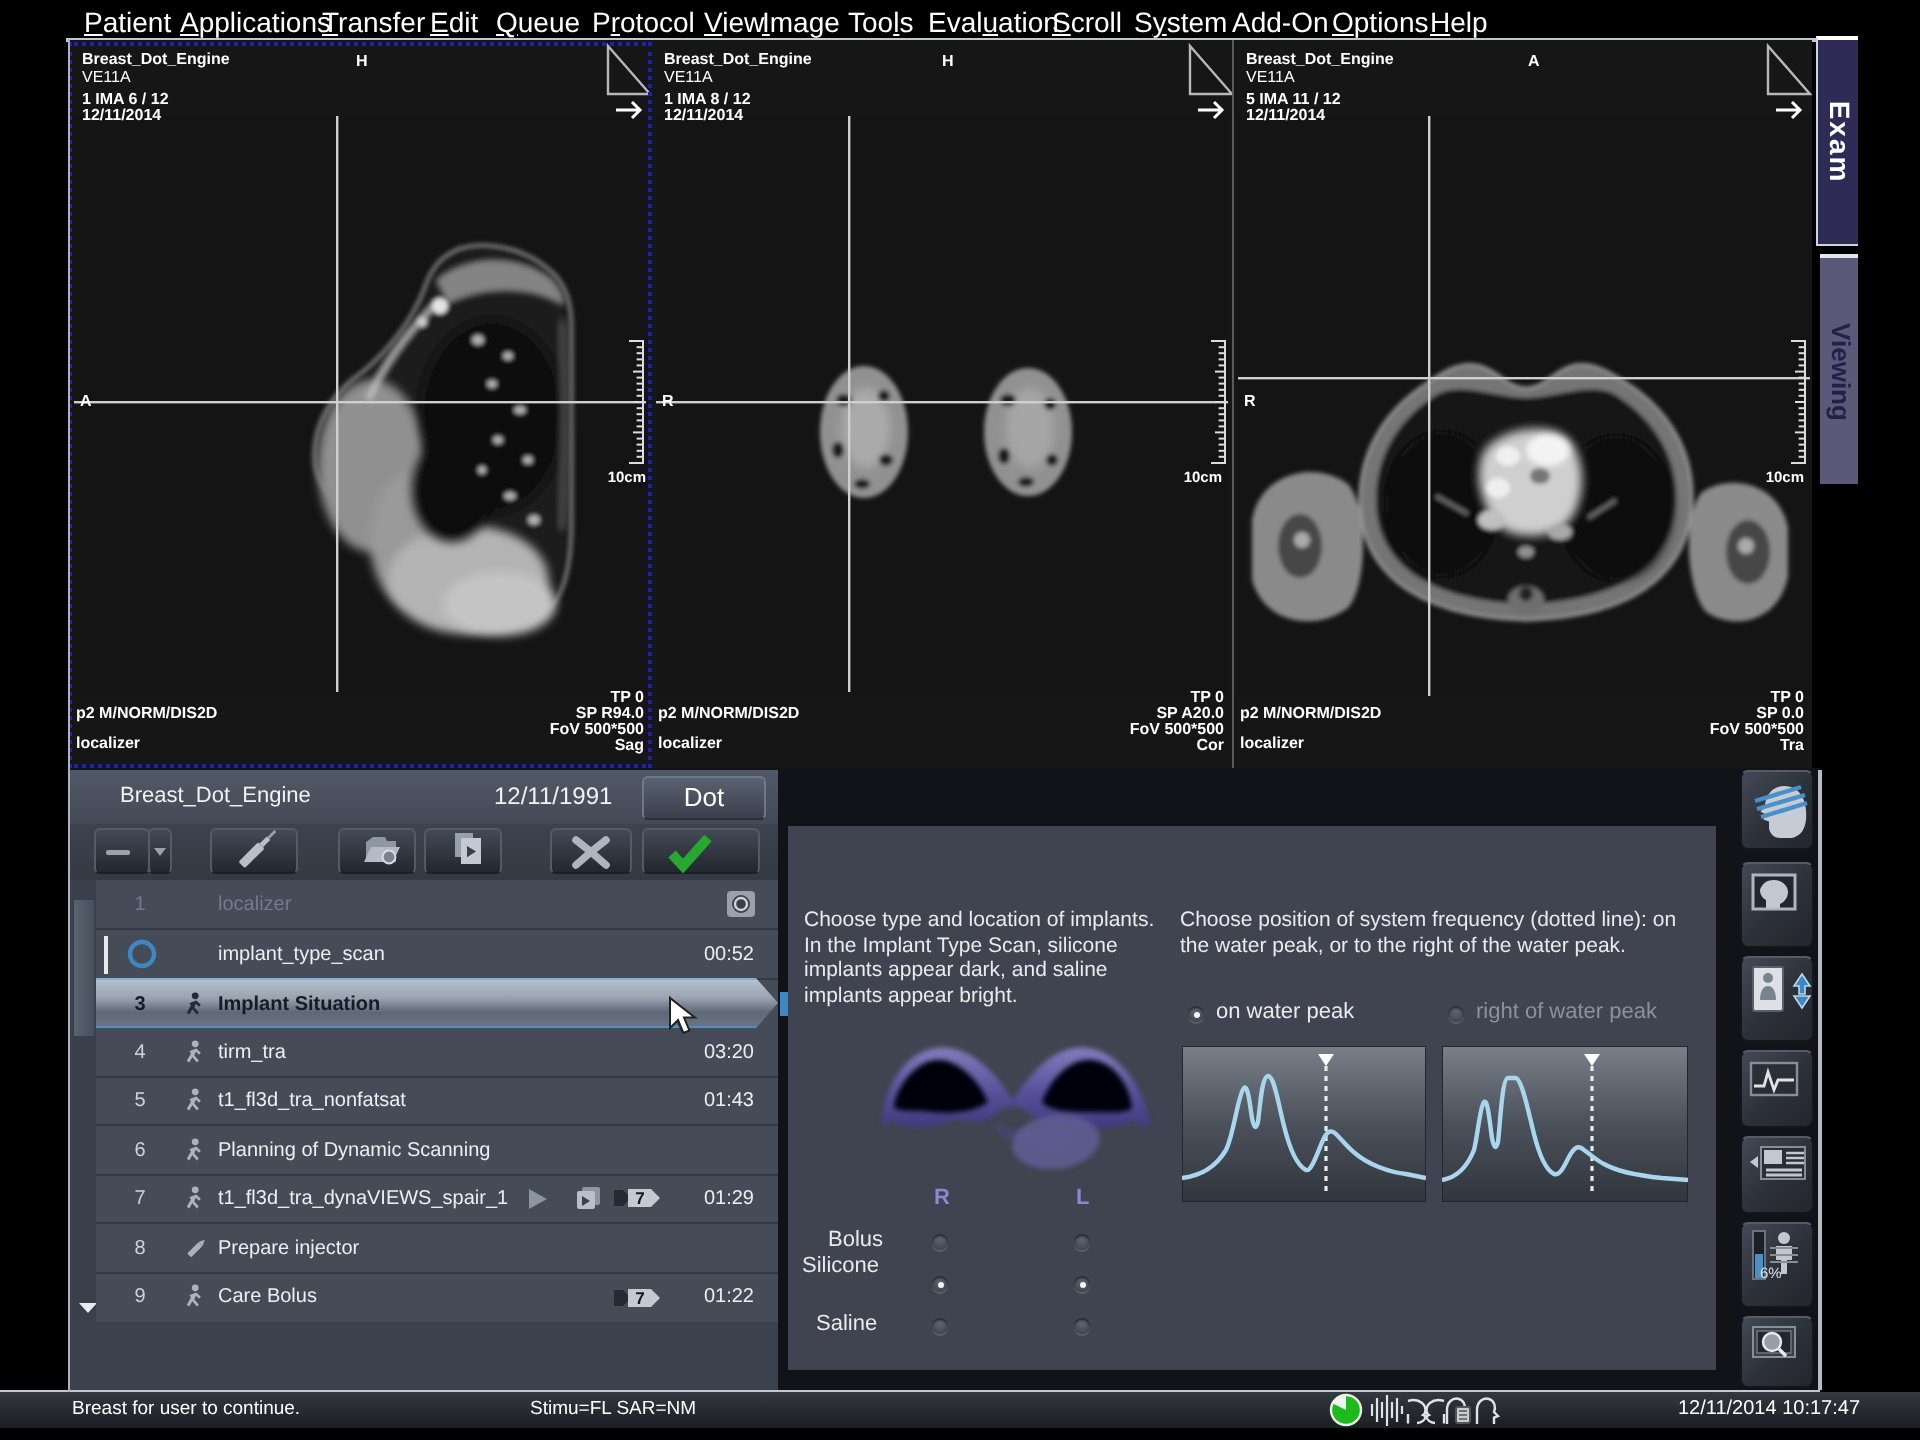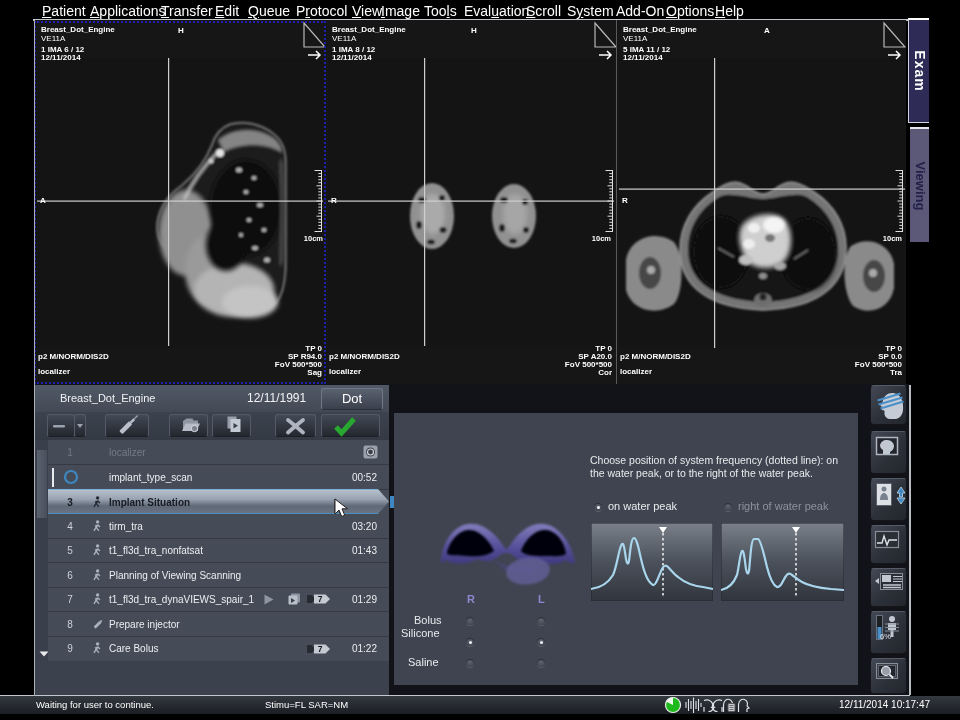--- a/index.html
+++ b/index.html
@@ -420,21 +420,21 @@
     <div class="prow" style="top:98px">
         <div class="num">5</div>
         <div class="nm">t1_fl3d_tra_nonfatsat</div>
         <div class="tm">01:43</div>
       <svg width="11" height="12" style="position:absolute;left:44px;top:6px" fill="#aab2be">
           <use href="#person"></use>
         </svg>
     </div>
     <div class="prow" style="top:123px">
         <div class="num">6</div>
-        <div class="nm">Planning of Viewing Scanning</div>
+        <div class="nm">Planning of Dynamic Scanning</div>
       <svg width="11" height="12" style="position:absolute;left:44px;top:6px" fill="#aab2be">
           <use href="#person"></use>
         </svg>
     </div>
     <div class="prow" style="top:147px">
         <div class="num">7</div>
         <div class="nm">t1_fl3d_tra_dynaVIEWS_spair_1</div>
         <div class="tm">01:29</div>
       <svg width="11" height="12" style="position:absolute;left:44px;top:6px" fill="#aab2be">
           <use href="#person"></use>
@@ -472,20 +472,21 @@
           <use href="#badge7"></use>
         </svg>
     </div>
     <svg width="18" height="20" style="position:absolute;left:286px;top:58px;z-index:9">
         <path d="M1 1 l0 14 l3.5 -3.5 l2.5 6 l2.5 -1 l-2.5 -6 l5 0 z" fill="#f2f4f6" stroke="#23262c" stroke-width="1"></path>
       </svg>
   </div>
 </div>
 
 <div id="rpanel">
+  <div class="para" style="left:8px;top:41px">Choose type and location of implants.<br>In the Implant Type Scan, silicone<br>implants appear dark, and saline<br>implants appear bright.</div>
   <div class="para" style="left:196px;top:41px">Choose position of system frequency (dotted line): on<br>the water peak, or to the right of the water peak.</div>
   <div class="radio sel" style="left:200px;top:90px"></div>
   <div class="rlab" style="left:214px;top:87px">on water peak</div>
   <div class="radio" style="left:330px;top:90px"></div>
   <div class="rlab" style="left:344px;top:87px;color:#8b929e">right of water peak</div>
   <svg id="breastdia" width="150" height="75" style="position:absolute;left:40px;top:105px">
     <defs>
       <linearGradient id="pg" x1="0" y1="0" x2="0" y2="1">
         <stop offset="0" stop-color="#837dbc"></stop>
           <stop offset="0.55" stop-color="#57519b"></stop>
@@ -592,21 +593,21 @@
     <circle cx="10" cy="8" r="4.5" fill="none" stroke="#e8eaee" stroke-width="1.2"></circle>
     <path d="M13.5 11.5 L17 15" stroke="#e8eaee" stroke-width="1.8"></path>
   </g>
 </svg>
 
 <svg width="18" height="22" style="position:absolute;left:334px;top:498px;z-index:40">
   <path d="M1 1 l0 15 l4 -4 l2.7 6.5 l3 -1.3 l-2.7 -6.4 l5.5 0 z" fill="#fff" stroke="#222" stroke-width="1"></path>
 </svg>
 
 <div id="statusbar">
-  <div class="st" style="left:36px">Waiting for user to continue.</div>
+  <div class="st" style="left:36px">Breast for user to continue.</div>
   <div class="st" style="left:265px">Stimu=FL SAR=NM</div>
   <div class="st" style="left:839px;font-size:10px">12/11/2014 10:17:47</div>
   <svg width="100" height="19" style="position:absolute;left:660px;top:0">
     <circle cx="13" cy="9" r="7.5" fill="#1db91d" stroke="#e8efe8" stroke-width="1.2"></circle>
     <path d="M13 9 L13 1.5 A7.5 7.5 0 0 0 5.9 5.5 Z" fill="#eef4ee"></path>
     <g stroke="#dfe3e8" stroke-width="1.1">
       <line x1="26" y1="6" x2="26" y2="12"></line>
         <line x1="28.5" y1="3" x2="28.5" y2="15"></line>
         <line x1="31" y1="5" x2="31" y2="13"></line>
         <line x1="33.5" y1="1.5" x2="33.5" y2="17"></line>

